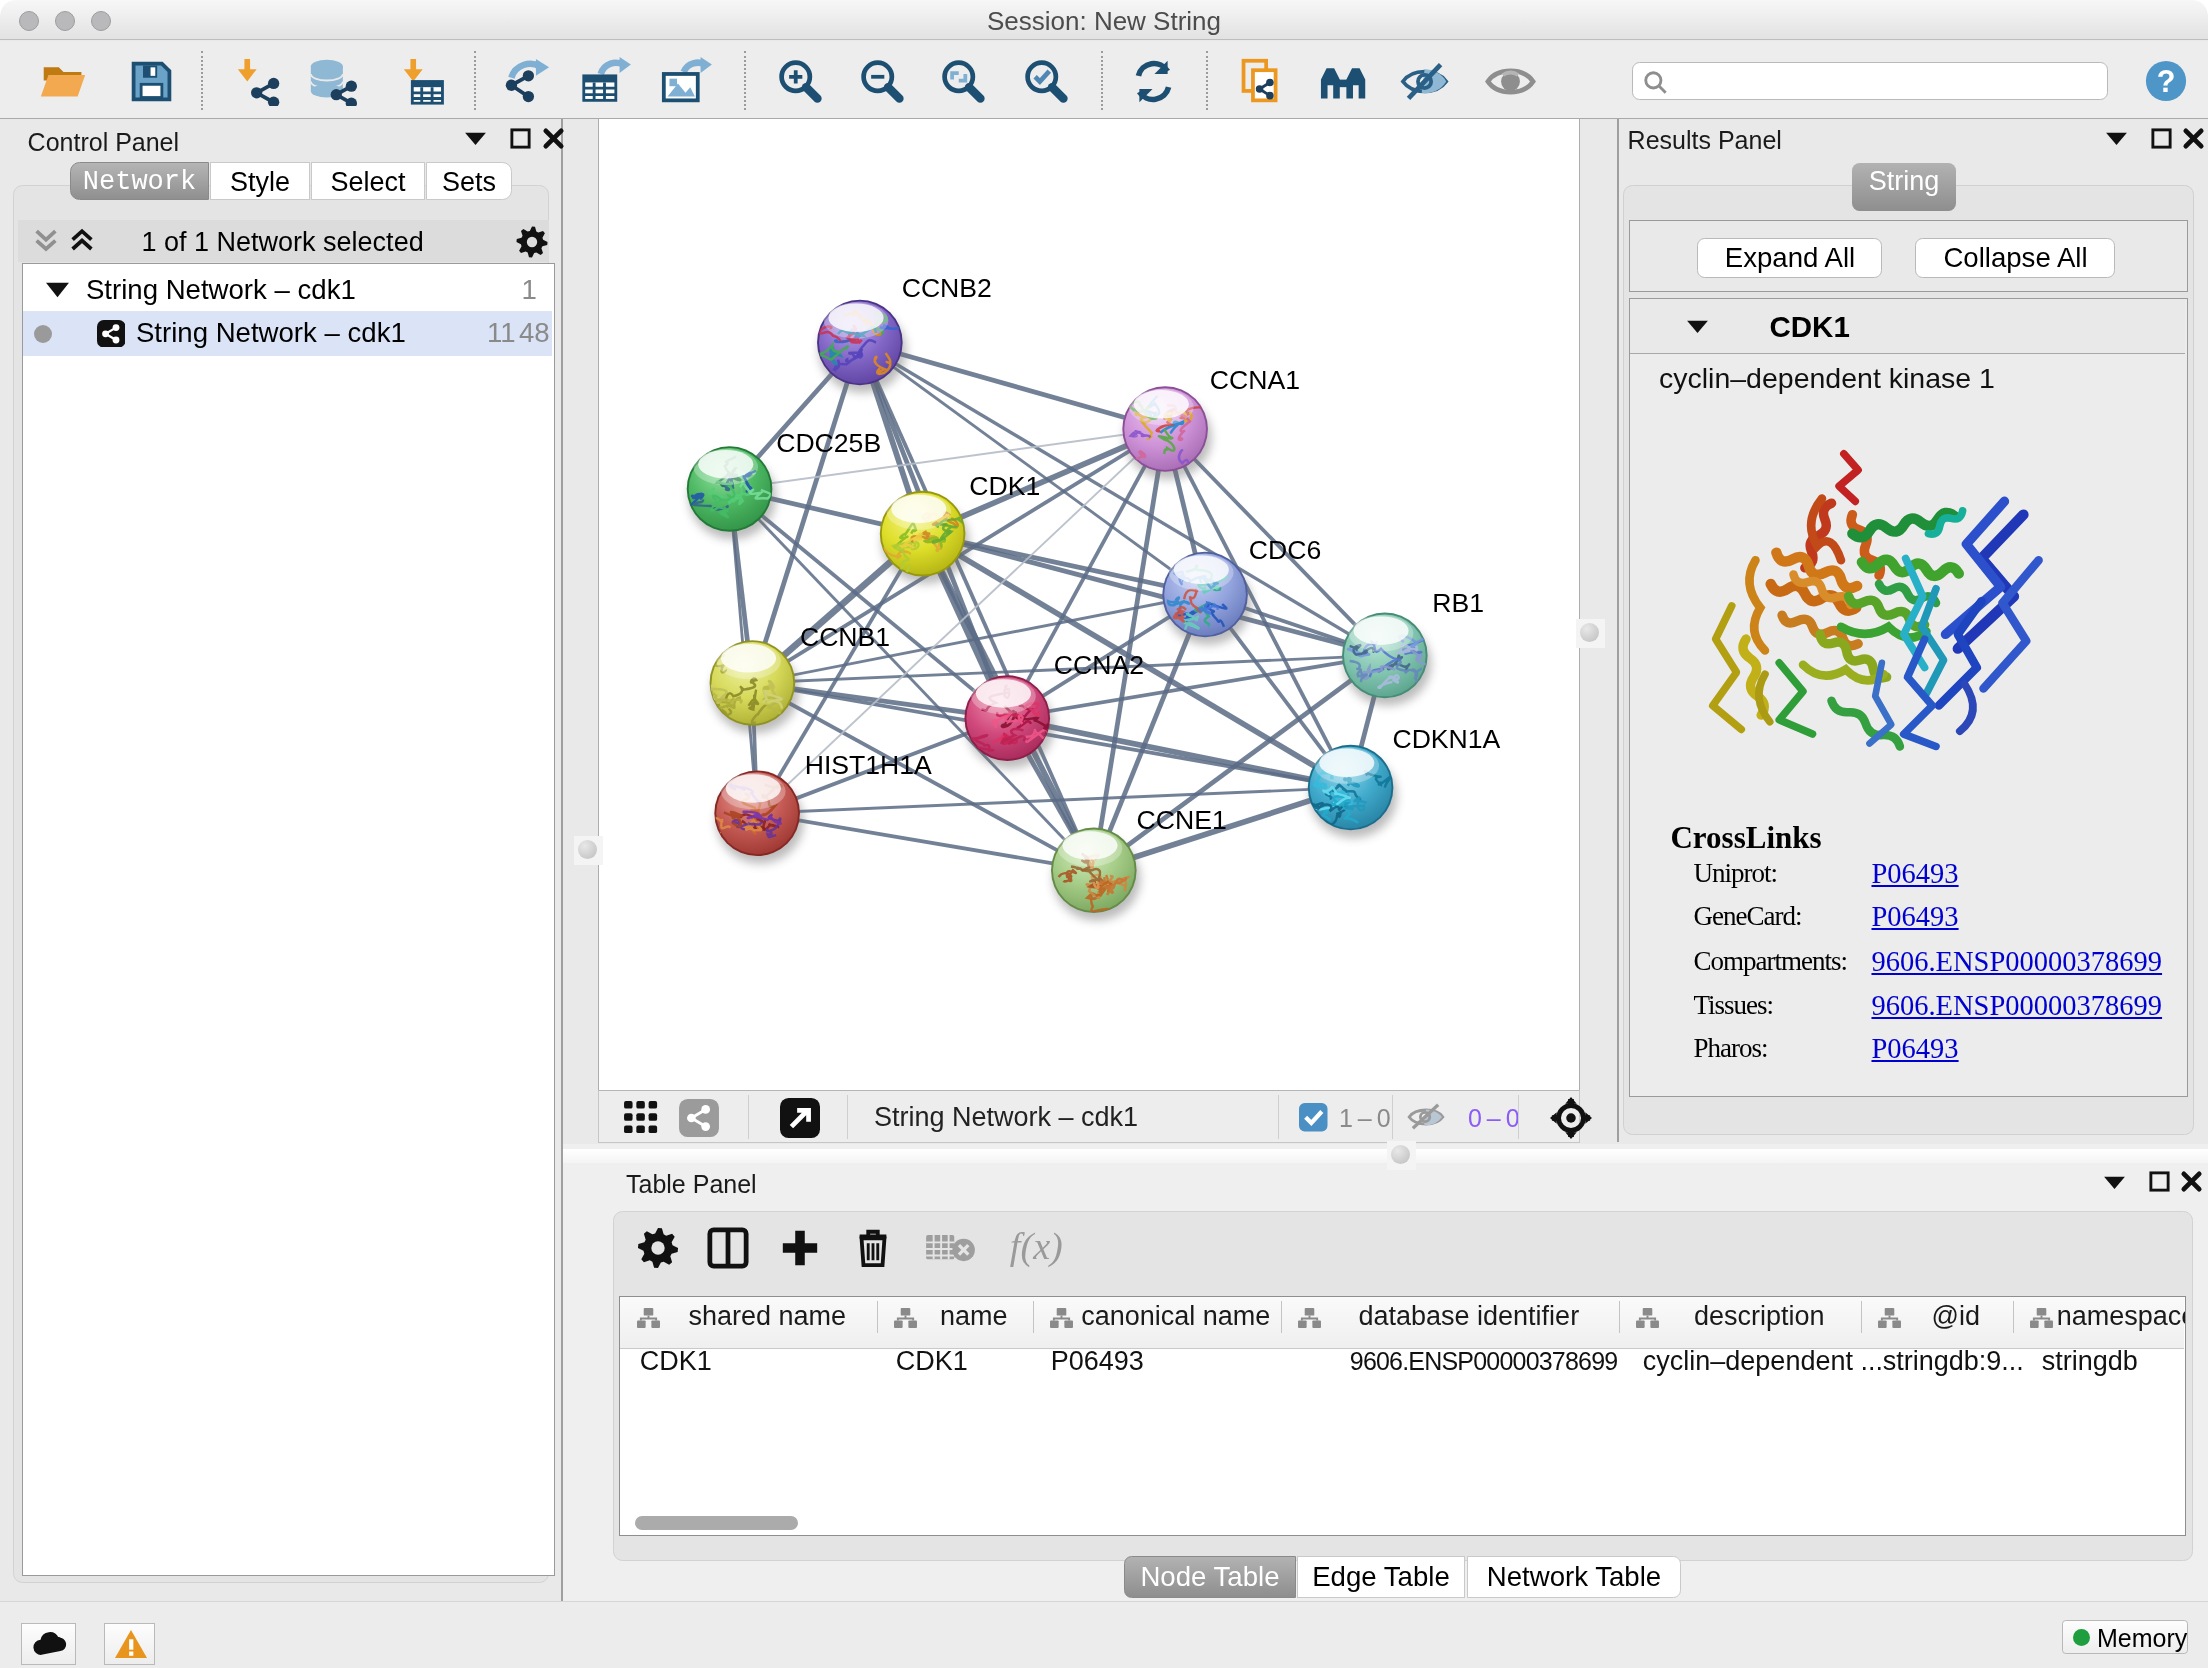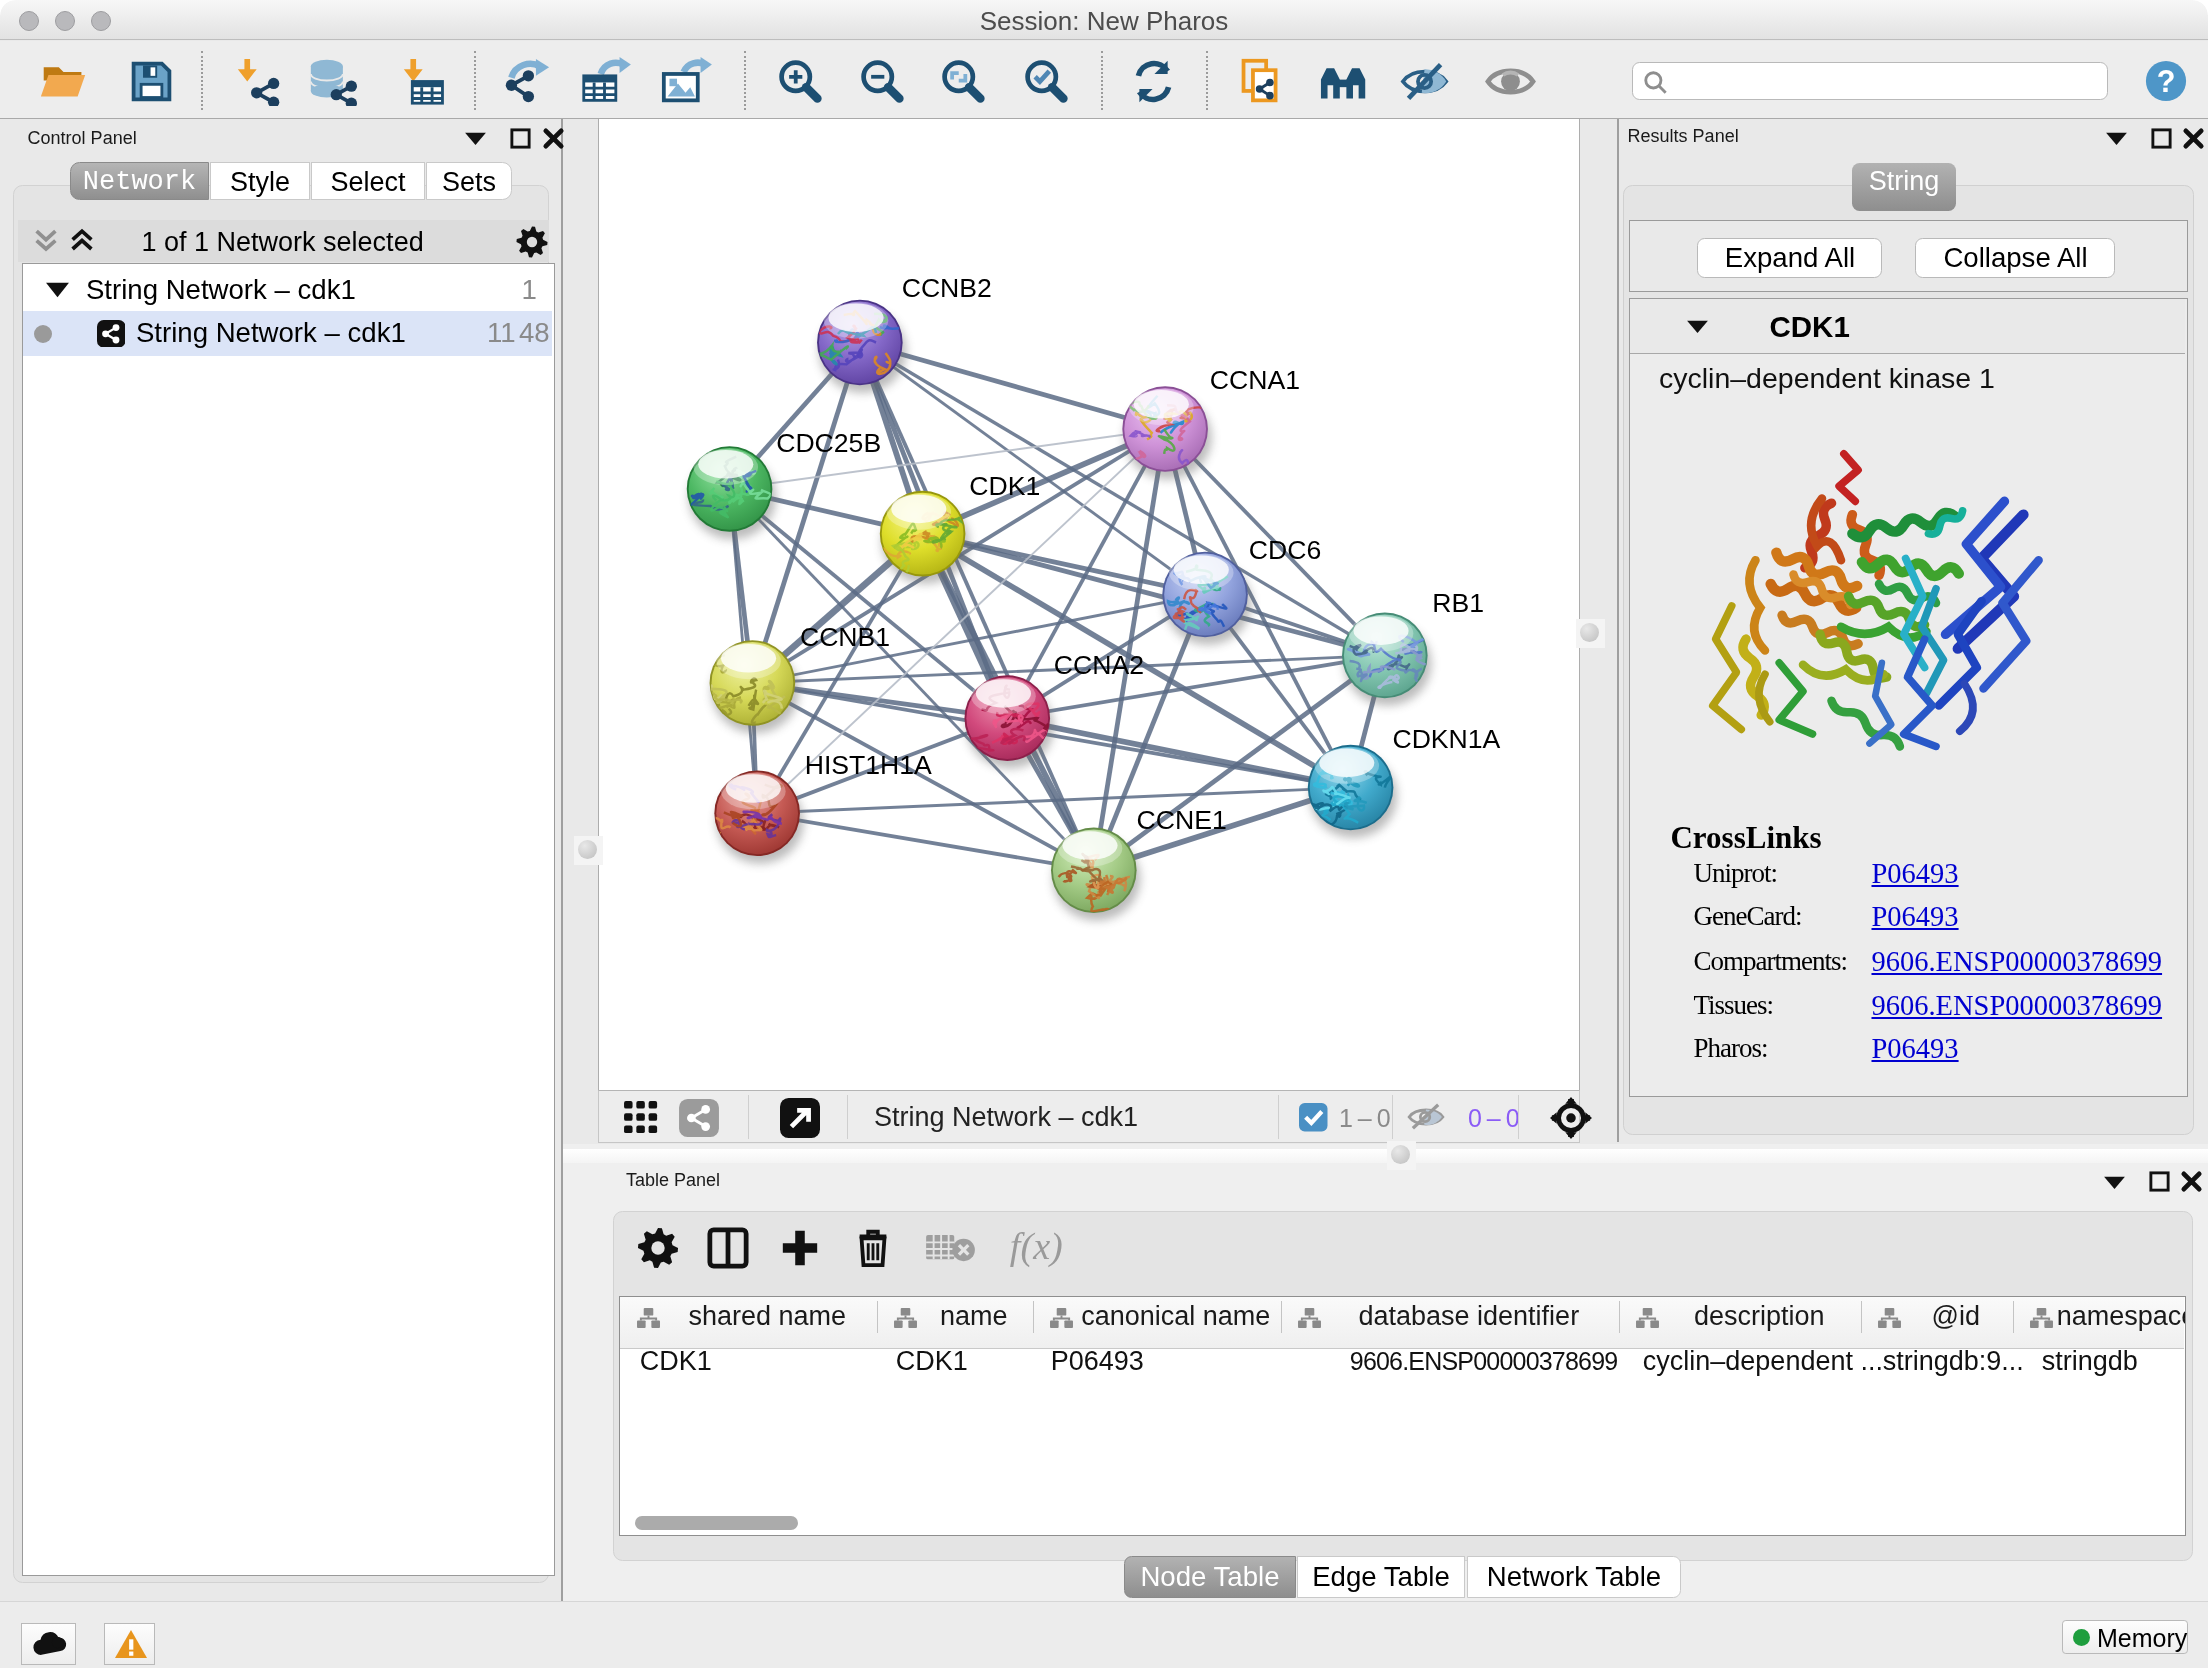--- a/index.html
+++ b/index.html
@@ -15,21 +15,21 @@
 #toolbar { left:0; top:41px; width:2208px; height:78px; background:#ededed;
   border-bottom:1.9px solid #a9a9a9; }
 .tbsep { position:absolute; top:9.5px; height:59px; width:0;
   border-left:2.9px dotted #9b9b9b; }
 .ticon { position:absolute; top:16px; }
 #searchbox { position:absolute; left:1632px; top:21px; width:476px; height:38px;
   background:#fff; border:1.9px solid #b9b9b9; border-radius:7.6px; }
 #helpbtn { position:absolute; left:2144px; top:18px; width:44px; height:44px; }
 
 
-.ptitle { font-size:18px; color:#1a1a1a; }
+.ptitle { font-size:25px; color:#1a1a1a; }
 
 
 #leftpanel { left:0; top:119px; width:563px; height:1482px; background:#e9e9e9;
   border-right:2.9px solid #9f9f9f; }
 #cp-inner { position:absolute; left:13.3px; top:66px; width:536px; height:1398px;
   background:#e4e4e4; border:1.9px solid #d2d2d2; border-radius:9.5px; }
 .tab { position:absolute; top:43px; height:38px; font-size:27px; text-align:center;
   background:#fff; border:1px solid #c9c9c9; color:#000; line-height:38px; z-index:5; }
 .tabsel { background:linear-gradient(#b5b5b5,#8f8f8f); color:#fff; border:1px solid #8a8a8a;font-family:Liberation Mono, monospace; }
 #selbar { position:absolute; left:3.8px; top:34px; width:531px; height:42px;
@@ -85,21 +85,21 @@
 .handle:before { content:""; position:absolute; left:3.8px; top:3.8px; width:19px; height:19px;
   border-radius:50%; background:radial-gradient(circle at 35% 30%, #e8e8e8, #bdbdbd); }
 </style>
 </head>
 <body>
 
 <div id="titlebar" class="abs">
   <div class="tl" style="left:19px;"></div>
   <div class="tl" style="left:55px;"></div>
   <div class="tl" style="left:91px;"></div>
-  <div id="title">Session: New Pharos</div>
+  <div id="title">Session: New String</div>
 </div>
 
 <div id="toolbar" class="abs">
   <div class="tbsep" style="left:201px;"></div>
   <div class="tbsep" style="left:474px;"></div>
   <div class="tbsep" style="left:744px;"></div>
   <div class="tbsep" style="left:1101px;"></div>
   <div class="tbsep" style="left:1206px;"></div>
   <svg class="ticon" style="left:39px;" width="49" height="49" viewBox="0 0 52 52">
     <path d="M5 11 L21 11 L26 16 L45 16 L45 25 L5 25 Z" fill="#bf7a12"></path>

